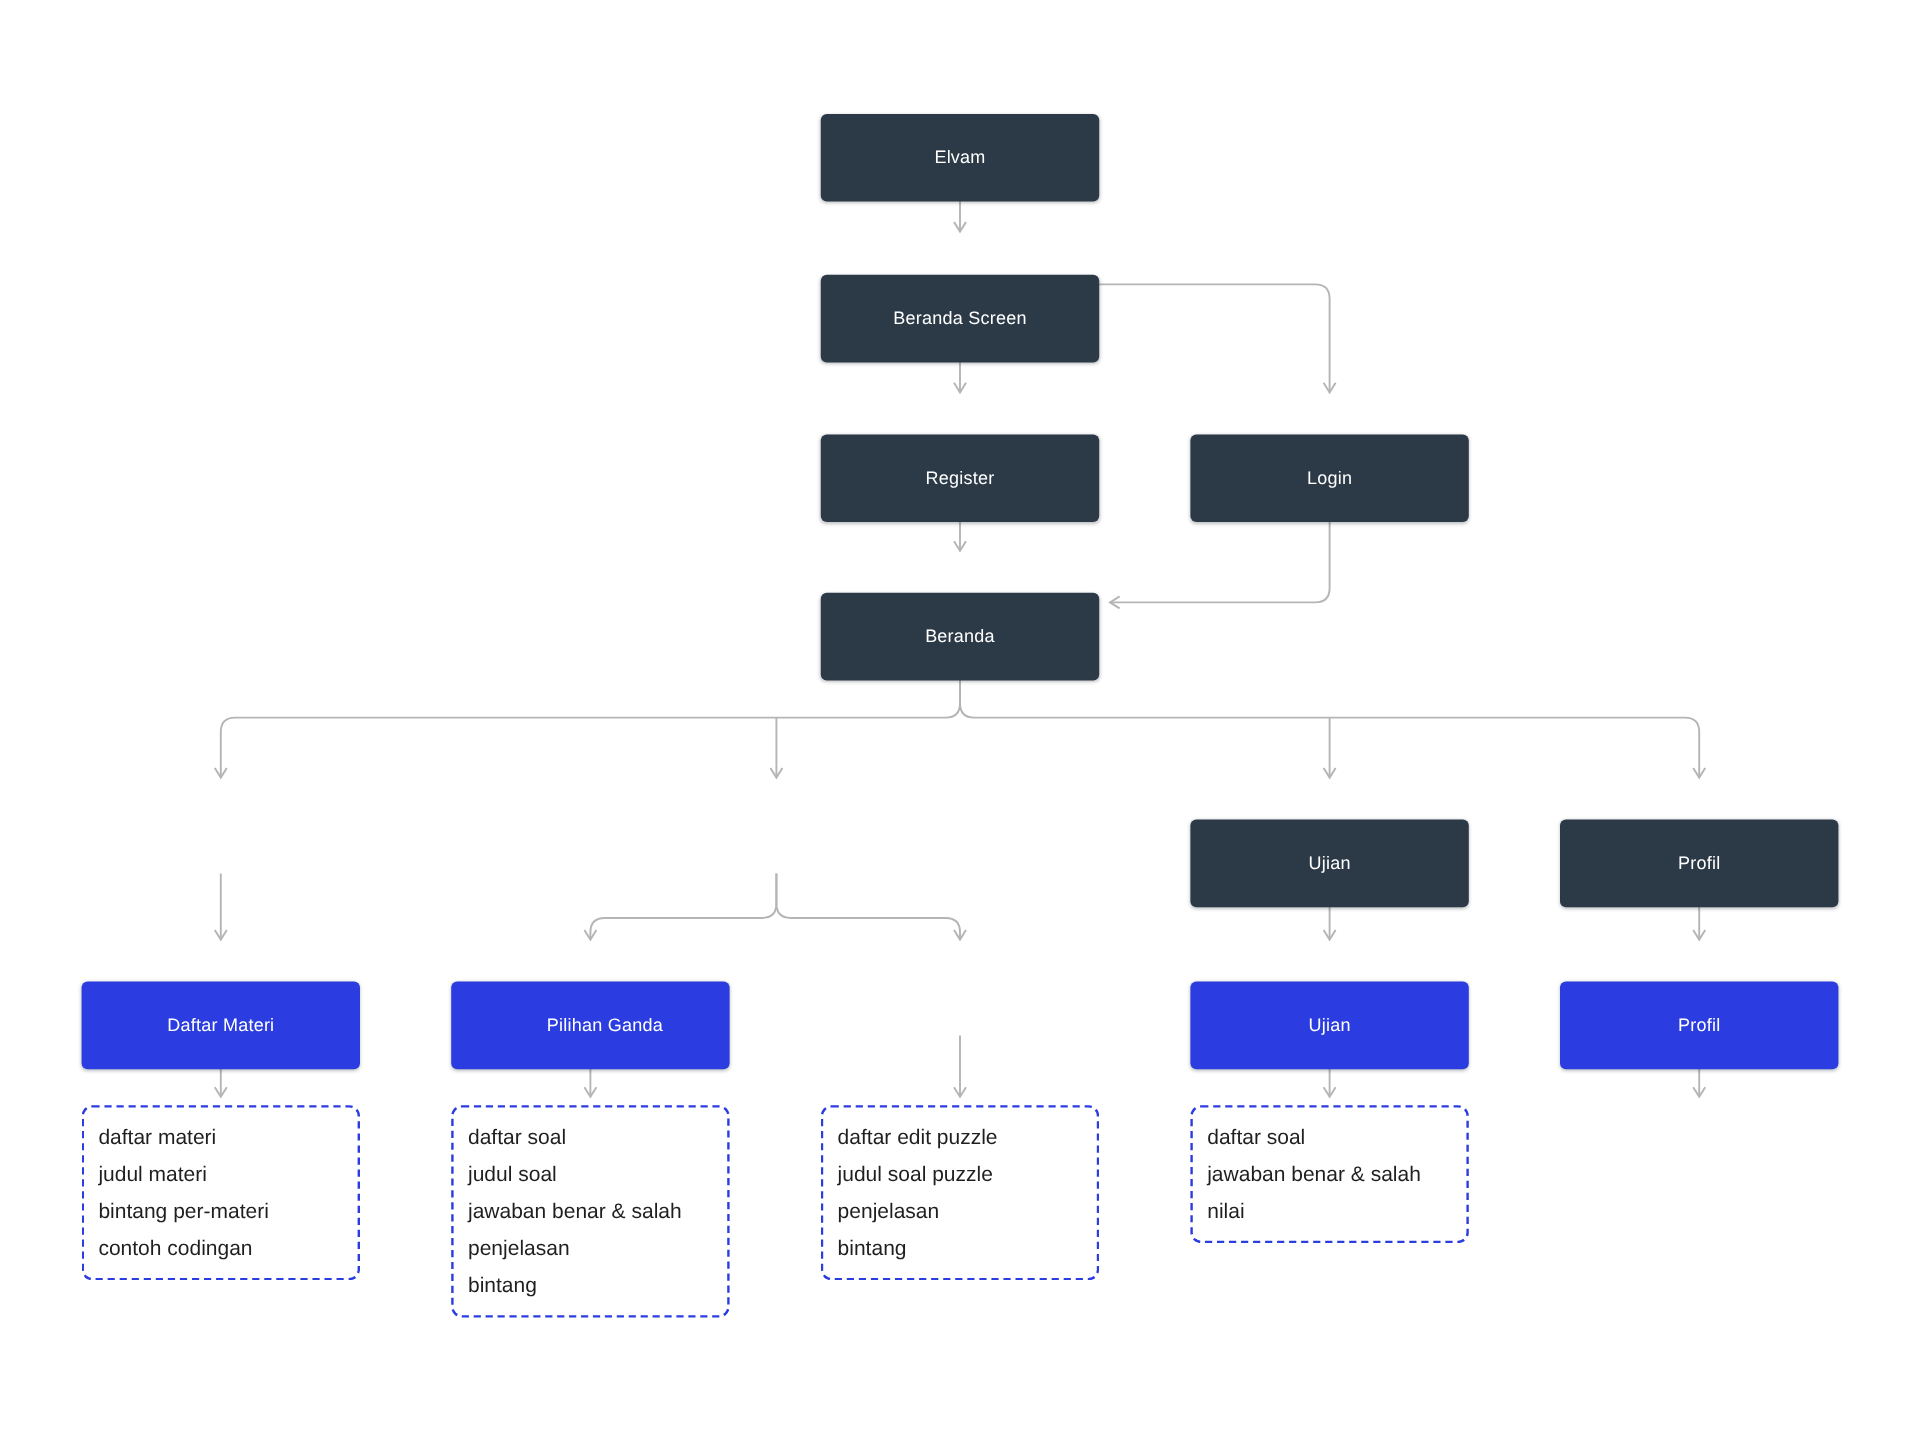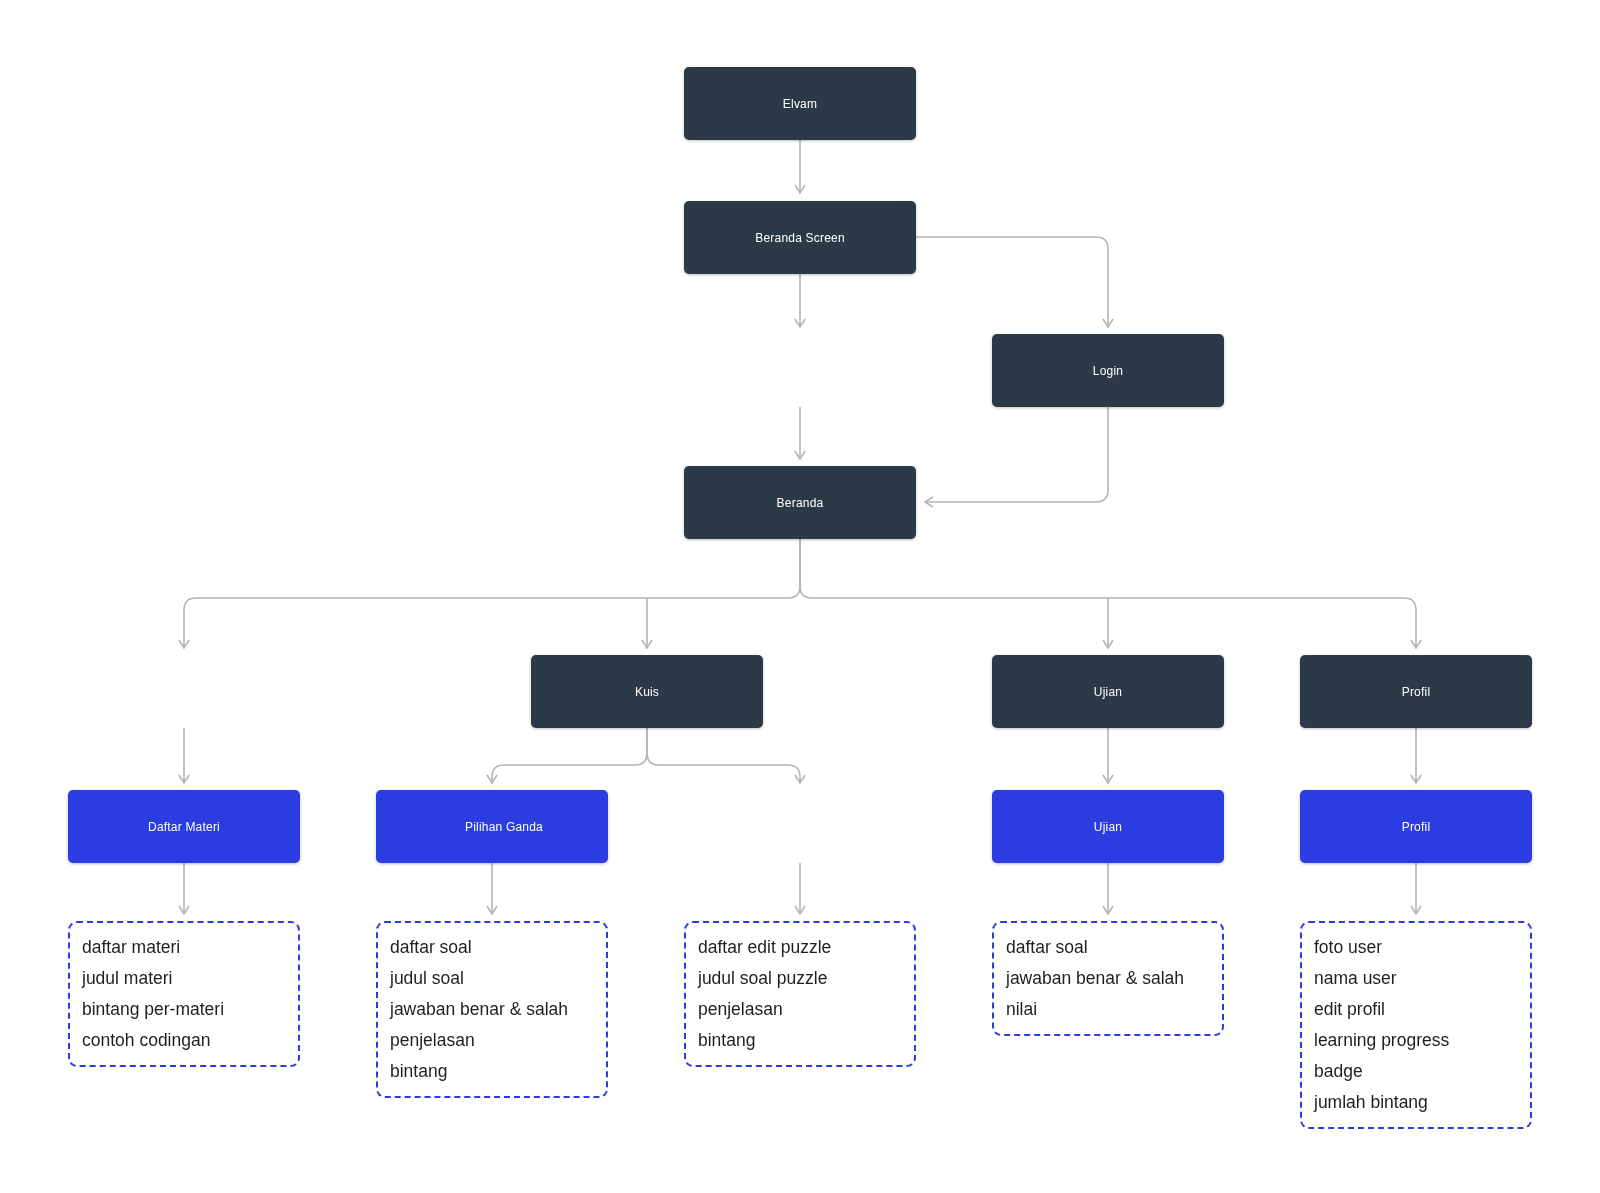--- a/index.html
+++ b/index.html
@@ -20,23 +20,24 @@
     overflow:hidden;
   }
   .wires{position:absolute;left:0;top:0;z-index:1;}
   .wire{stroke:var(--connector);stroke-width:1.6;fill:none;}
   .node{
     position:absolute;z-index:2;
     width:232px;height:73px;
     border-radius:5px;
     display:flex;align-items:center;justify-content:center;
     color:var(--node-text);
-    font-size:12px;font-weight:500;letter-spacing:.2px;
+    font-size:15px;font-weight:500;letter-spacing:.2px;
     box-shadow:0 1px 3px rgba(20,28,40,.28);
     box-sizing:border-box;
+    margin-top:28px;
   }
   .node.dark{background:var(--dark-node);}
   .node.blue{background:var(--blue-node);}
   .detail{
     position:absolute;z-index:2;
     width:232px;
     box-sizing:border-box;
     border:2px dashed var(--dashed-border);
     border-radius:9px;
     background:var(--background);
@@ -76,28 +77,28 @@
     <path class="wire" d="M1108 863 L1108 914" marker-end="url(#arrow)"></path>
     <path class="wire" d="M1416 863 L1416 914" marker-end="url(#arrow)"></path>
   </svg>
 
   <div class="node dark" style="left:684px;top:67px;">
     <span>Elvam</span>
   </div>
   <div class="node dark" style="left:684px;top:201px;">
     <span>Beranda Screen</span>
   </div>
+  <div class="node dark" style="left:684px;top:334px;">
+    <span>Register</span>
+  </div>
   <div class="node dark" style="left:684px;top:466px;">
     <span>Beranda</span>
   </div>
   <div class="node dark" style="left:992px;top:334px;">
     <span>Login</span>
-  </div>
-  <div class="node dark" style="left:531px;top:655px;">
-    <span>Kuis</span>
   </div>
   <div class="node dark" style="left:992px;top:655px;">
     <span>Ujian</span>
   </div>
   <div class="node dark" style="left:1300px;top:655px;">
     <span>Profil</span>
   </div>
 
   <div class="node blue" style="left:68px;top:790px;">
     <span>Daftar Materi</span>
@@ -129,22 +130,14 @@
     <div>daftar edit puzzle</div>
     <div>judul soal puzzle</div>
     <div>penjelasan</div>
     <div>bintang</div>
   </div>
   <div class="detail" style="left:992px;top:921px;">
     <div>daftar soal</div>
     <div>jawaban benar &amp; salah</div>
     <div>nilai</div>
   </div>
-  <div class="detail" style="left:1300px;top:921px;">
-    <div>foto user</div>
-    <div>nama user</div>
-    <div>edit profil</div>
-    <div>learning progress</div>
-    <div>badge</div>
-    <div>jumlah bintang</div>
-  </div>
 
 </div>
 
 </body></html>

